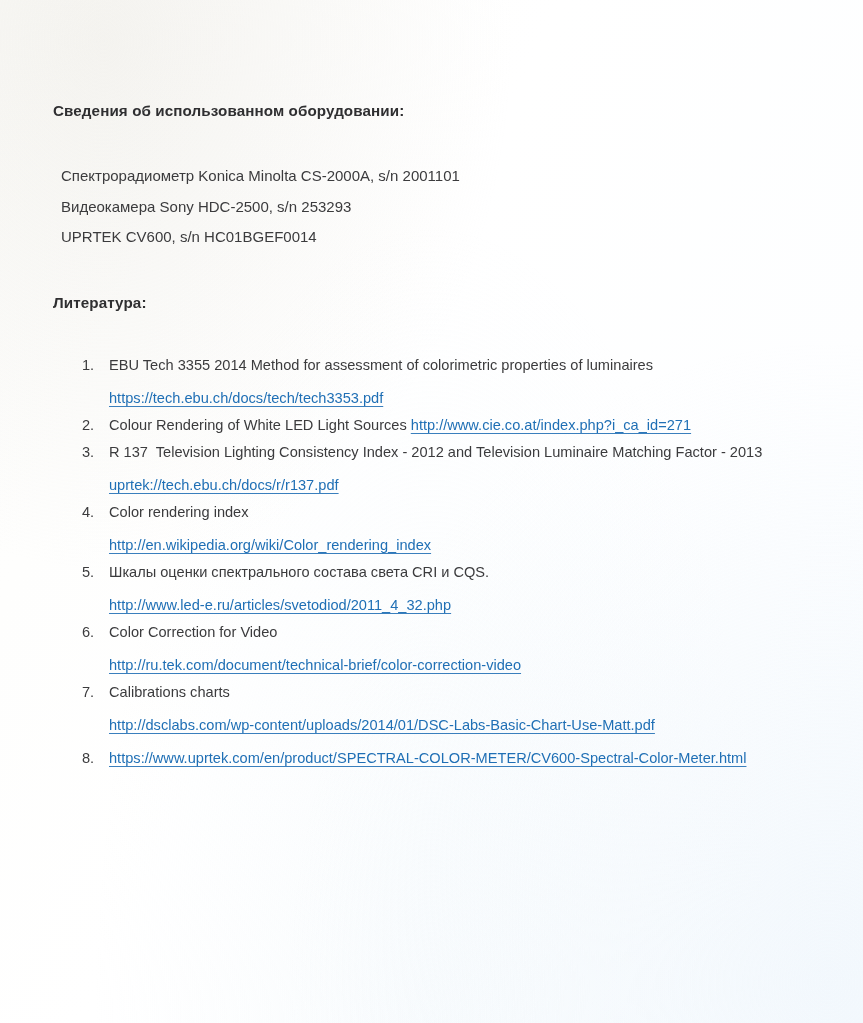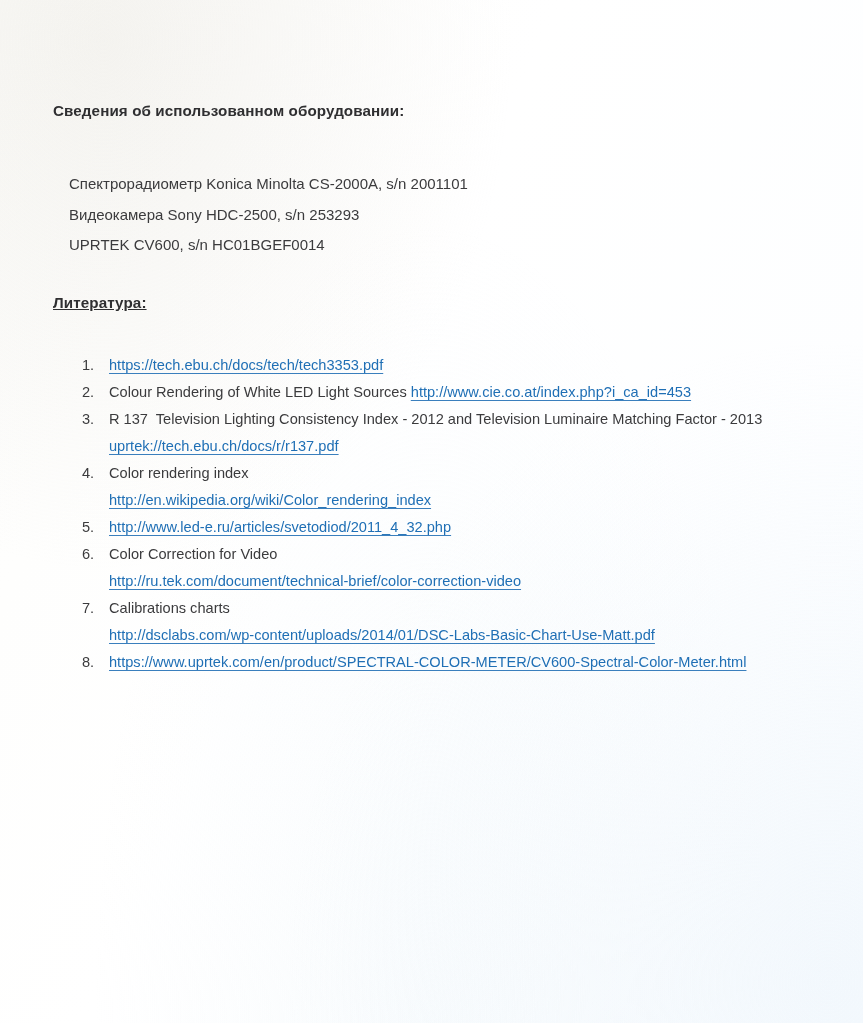--- a/index.html
+++ b/index.html
@@ -43,27 +43,27 @@
   .section-heading {
     position: absolute;
     left: 41px;
     font-weight: bold;
     font-size: 15.2px;
     letter-spacing: 0.1px;
     color: #2f2f31;
     white-space: nowrap;
   }
   #heading-equipment { top: 89px; }
-  #heading-references { top: 281px; text-decoration: underline; }
+  #heading-references { top: 281px; }
 
   .equipment-list {
     position: absolute;
     left: 41px;
     top: 153px;
-    margin: 16px;
+    margin: 8px;
     padding: 0;
     list-style: none;
     width: 700px;
   }
   .equipment-line {
     font-size: 15px;
     line-height: 30.5px;
     color: #3b3b3d;
     white-space: nowrap;
   }
@@ -101,20 +101,21 @@
   }
   .reference-link {
     display: block;
     color: #1f6fb5;
     text-decoration: underline;
     text-decoration-color: #3a7fbd;
     text-underline-offset: 2.5px;
     text-decoration-thickness: 1.1px;
     word-break: break-all;
     cursor: pointer;
+    margin-top: 6px;
   }
   
   .reference-title .inline-link {
     color: #1f6fb5;
     text-decoration: underline;
     text-decoration-color: #3a7fbd;
     text-underline-offset: 2.5px;
     text-decoration-thickness: 1.1px;
     cursor: pointer;
   }
@@ -136,42 +137,44 @@
       <li class="equipment-line">Видеокамера Sony HDC-2500, s/n 253293</li>
       <li class="equipment-line">UPRTEK CV600, s/n HC01BGEF0014</li>
     </ul>
 
     <h2 class="section-heading" id="heading-references">Литература:</h2>
 
     <ol class="reference-list">
 
       <li class="reference-item">
         <span class="reference-number">1.</span>
+        <span class="reference-title wrap-narrow">EBU Tech 3355 2014 Method for assessment of colorimetric properties of luminaires</span>
         <a class="reference-link" href="#">https://tech.ebu.ch/docs/tech/tech3353.pdf</a>
       </li>
 
       <li class="reference-item">
         <span class="reference-number">2.</span>
-        <span class="reference-title"><span>Colour Rendering of White LED Light Sources </span><a class="inline-link" href="#">http://www.cie.co.at/index.php?i_ca_id=453</a></span>
+        <span class="reference-title"><span>Colour Rendering of White LED Light Sources </span><a class="inline-link" href="#">http://www.cie.co.at/index.php?i_ca_id=271</a></span>
       </li>
 
       <li class="reference-item">
         <span class="reference-number">3.</span>
         <span class="reference-title">R 137  Television Lighting Consistency Index - 2012 and Television Luminaire Matching Factor - 2013</span>
         <a class="reference-link" href="#">uprtek://tech.ebu.ch/docs/r/r137.pdf</a>
       </li>
 
       <li class="reference-item">
         <span class="reference-number">4.</span>
         <span class="reference-title">Color rendering index</span>
         <a class="reference-link" href="#">http://en.wikipedia.org/wiki/Color_rendering_index</a>
       </li>
 
       <li class="reference-item">
         <span class="reference-number">5.</span>
+        <span class="reference-title">Шкалы оценки спектрального состава света CRI и CQS.</span>
         <a class="reference-link" href="#">http://www.led-e.ru/articles/svetodiod/2011_4_32.php</a>
       </li>
 
       <li class="reference-item">
         <span class="reference-number">6.</span>
         <span class="reference-title">Color Correction for Video</span>
         <a class="reference-link" href="#">http://ru.tek.com/document/technical-brief/color-correction-video</a>
       </li>
 
       <li class="reference-item">

